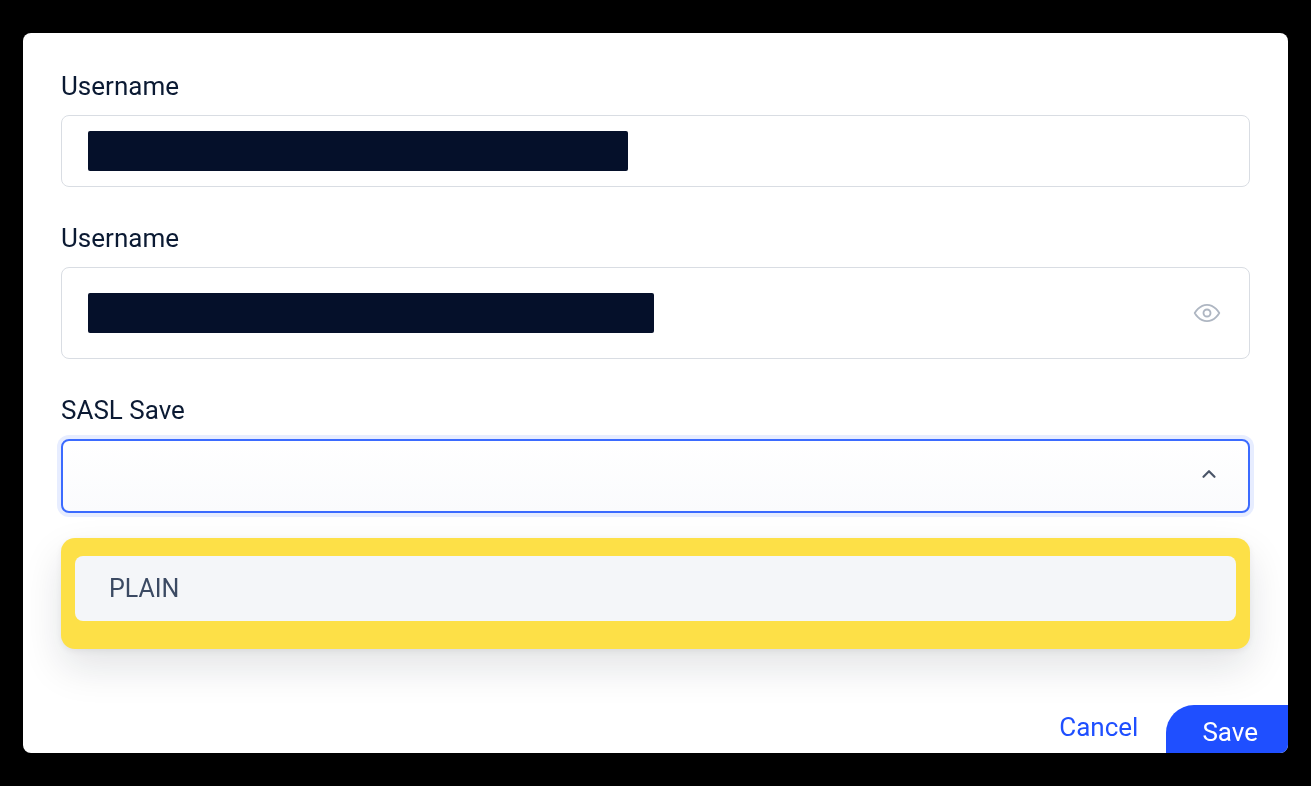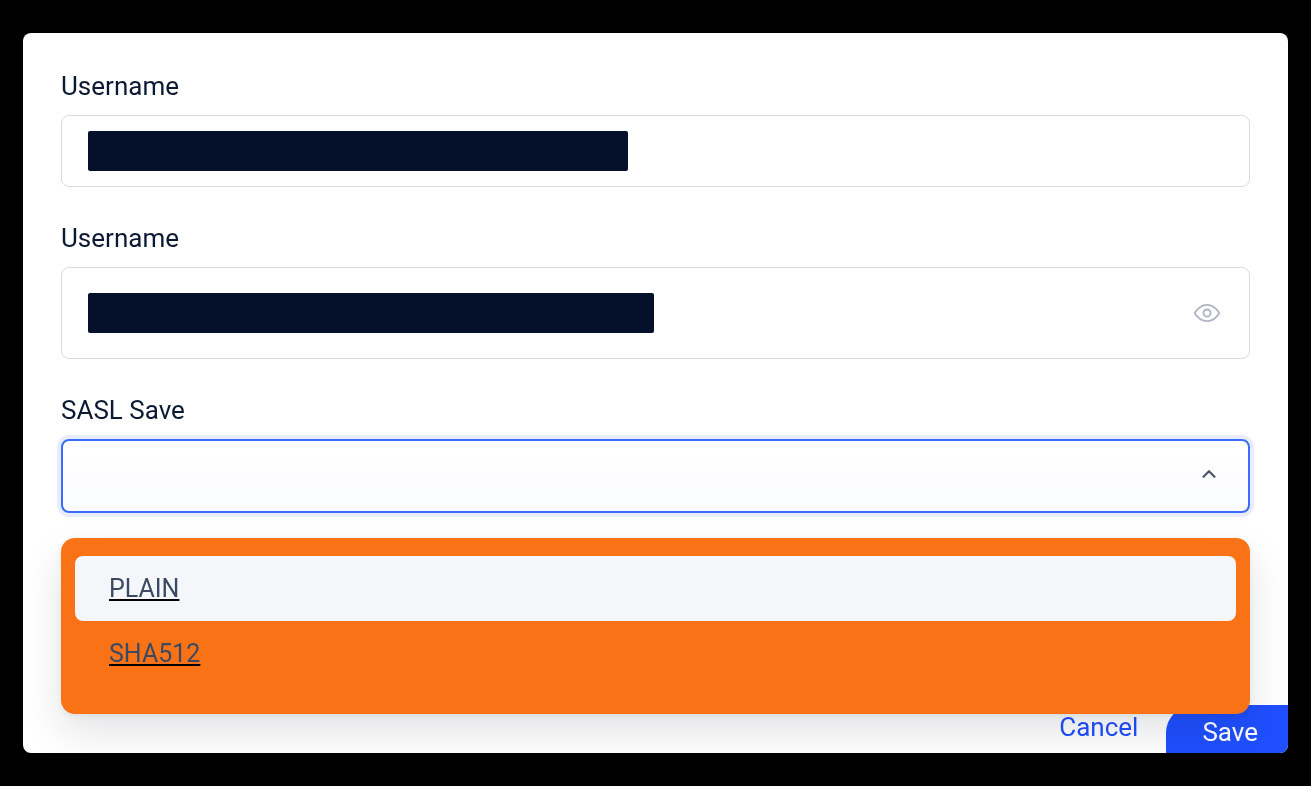--- a/index.html
+++ b/index.html
@@ -75,26 +75,25 @@
     right: 28px;
     top: 50%;
     transform: translateY(-50%);
     color: #4a5568;
   }
   .dropdown {
     position: absolute;
     left: 38px;
     right: 38px;
     top: 505px;
-    background: #f97316;
+    background: #fde047;
     border-radius: 14px;
     box-shadow: 0 18px 40px rgba(16,24,40,0.12), 0 2px 6px rgba(16,24,40,0.06);
     padding: 18px 14px 28px 14px;
     z-index: 10;
-    text-decoration: underline;
   }
   .dropdown-item {
     font-size: 25px;
     color: #3b4a63;
     padding: 18px 34px;
     border-radius: 8px;
     cursor: pointer;
   }
   .dropdown-item.hover {
     background: #f4f6f9;
@@ -155,21 +154,20 @@
       <span class="chevron">
         <svg width="22" height="22" viewBox="0 0 24 24" fill="none" stroke="currentColor" stroke-width="2.4" stroke-linecap="round" stroke-linejoin="round">
           <polyline points="6 15 12 9 18 15"></polyline>
         </svg>
       </span>
     </div>
   </div>
 
   <div class="dropdown">
     <div class="dropdown-item hover">PLAIN</div>
-    <div class="dropdown-item">SHA512</div>
   </div>
 
   <div class="footer-actions">
     <div class="cancel-link">Cancel</div>
     <div class="save-btn">Save</div>
   </div>
 
 </div>
 
 </body></html>

